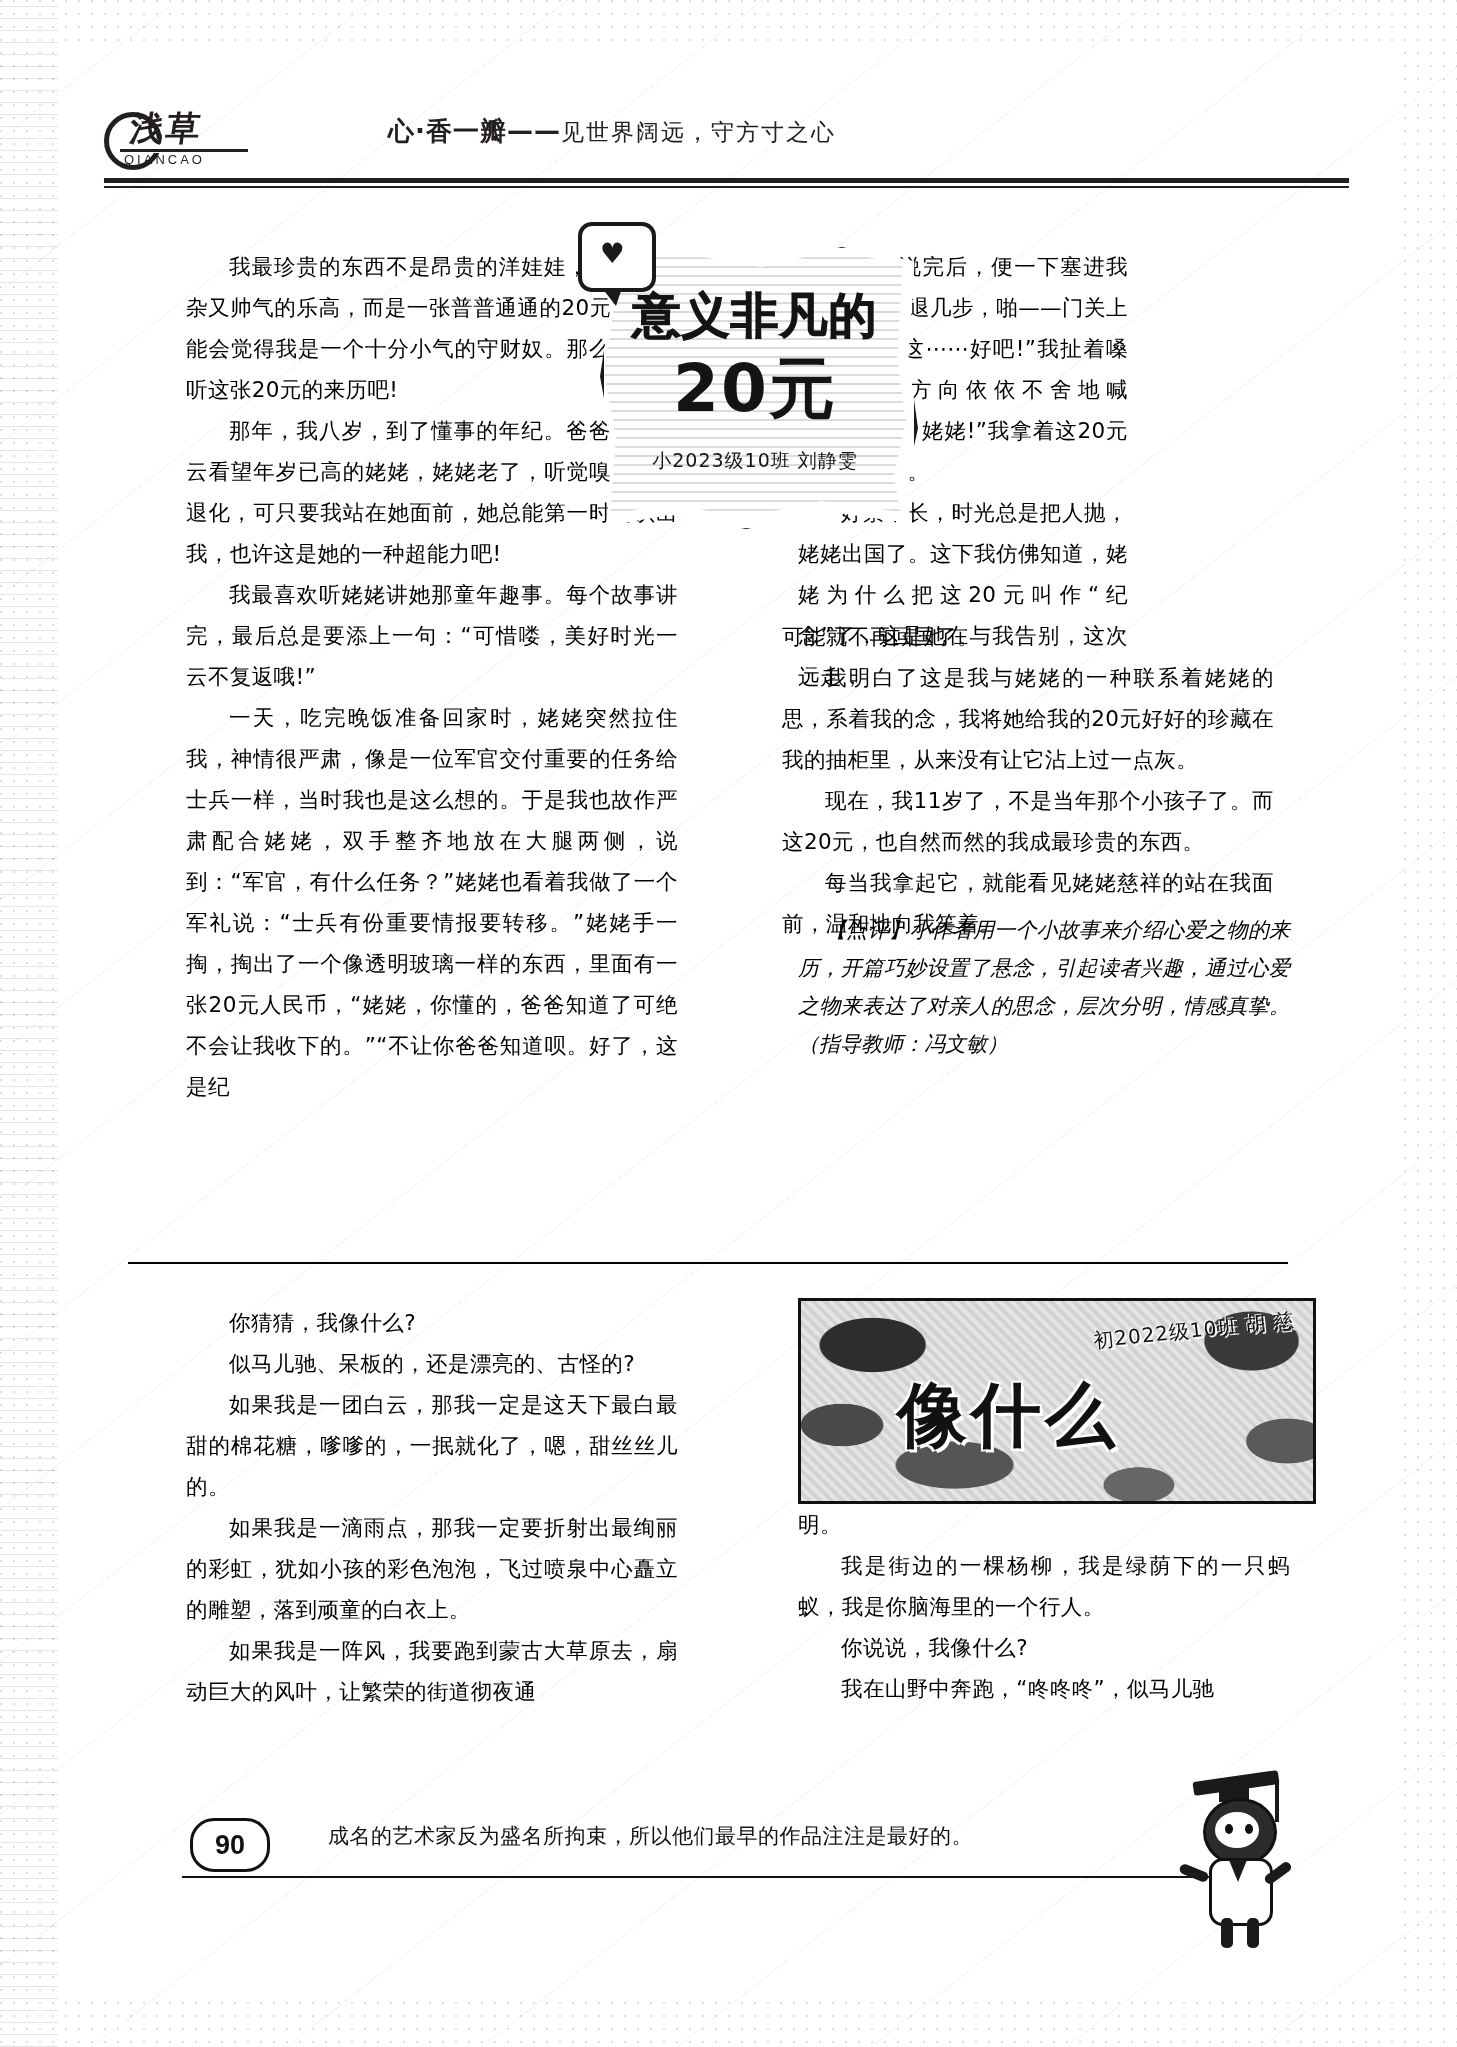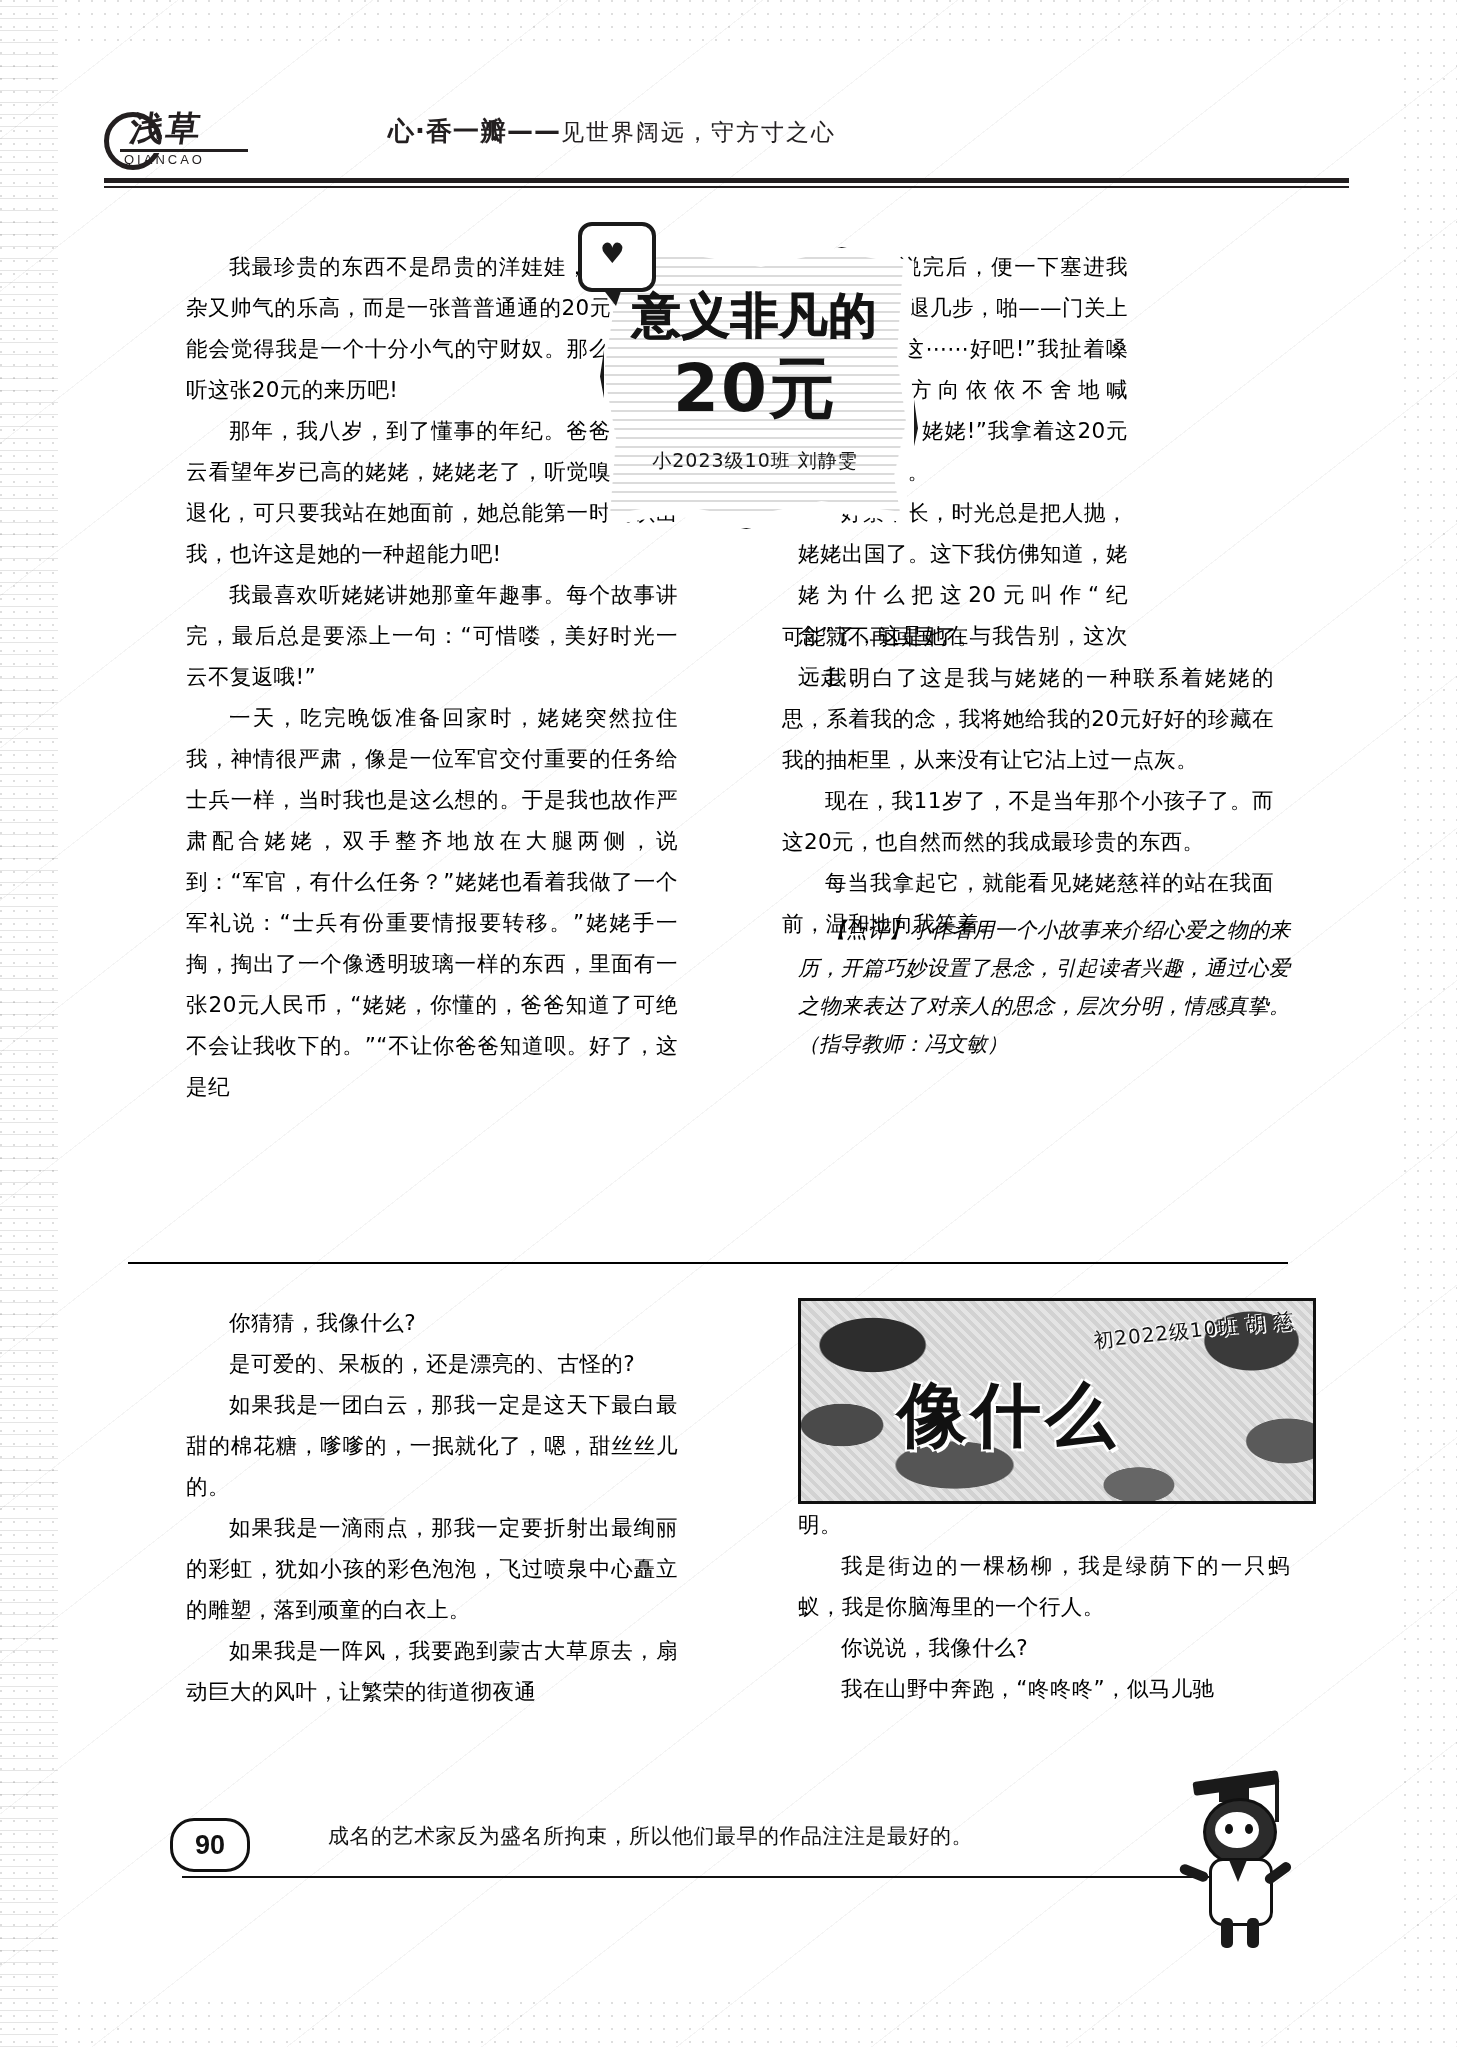--- a/index.html
+++ b/index.html
@@ -344,21 +344,21 @@
   .footer {
     position: absolute;
     left: 58px;
     top: 1812px;
     width: 1345px;
     height: 90px;
     z-index: 9;
   }
   .page-num {
     position: absolute;
-    left: 112px;
+    left: 132px;
     top: 6px;
     width: 74px;
     height: 48px;
     border: 3px solid #111;
     border-radius: 24px;
     background: #fff;
     font-family: "Liberation Sans", sans-serif;
     font-size: 27px;
     font-weight: bold;
     color: #111;
@@ -545,21 +545,21 @@
 <div class="art2">
 
   <div class="banner2">
     <div class="banner2-leaves"></div>
     <div class="banner2-title">像什么</div>
     <div class="banner2-byline">初2022级10班  胡 慈</div>
   </div>
 
   <div class="col a2-left">
     <p>你猜猜，我像什么?</p>
-    <p>是可爱的、呆板的，还是漂亮的、古怪的?</p>
+    <p>似马儿驰、呆板的，还是漂亮的、古怪的?</p>
     <p>如果我是一团白云，那我一定是这天下最白最甜的棉花糖，嗲嗲的，一抿就化了，嗯，甜丝丝儿的。</p>
     <p>如果我是一滴雨点，那我一定要折射出最绚丽的彩虹，犹如小孩的彩色泡泡，飞过喷泉中心矗立的雕塑，落到顽童的白衣上。</p>
     <p>如果我是一阵风，我要跑到蒙古大草原去，扇动巨大的风叶，让繁荣的街道彻夜通</p>
   </div>
 
   <div class="col a2-right" style="top:214px;">
     <p class="noind">明。</p>
     <p>我是街边的一棵杨柳，我是绿荫下的一只蚂蚁，我是你脑海里的一个行人。</p>
     <p>你说说，我像什么?</p>
     <p>我在山野中奔跑，“咚咚咚”，似马儿驰</p>

